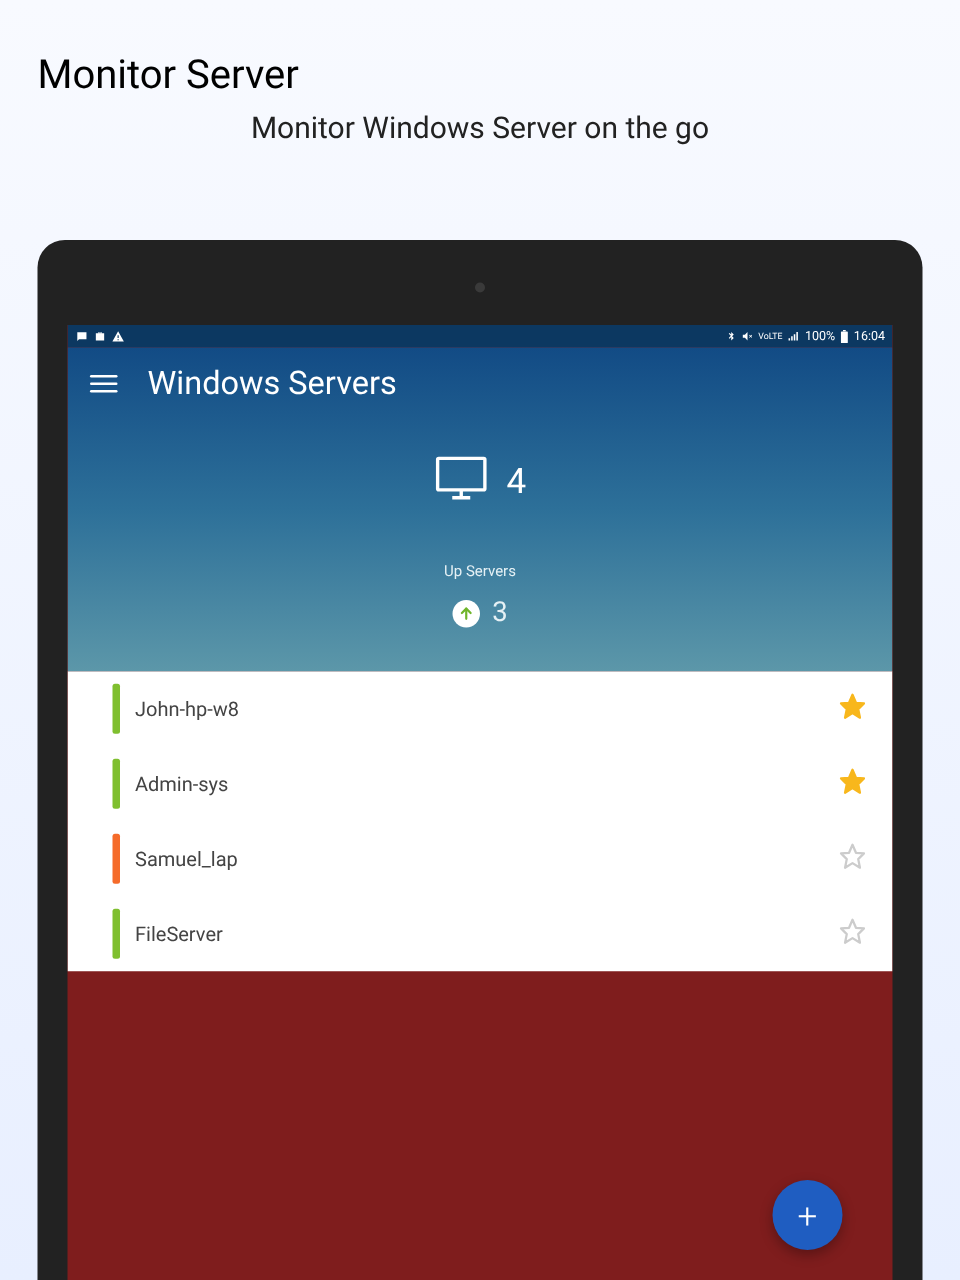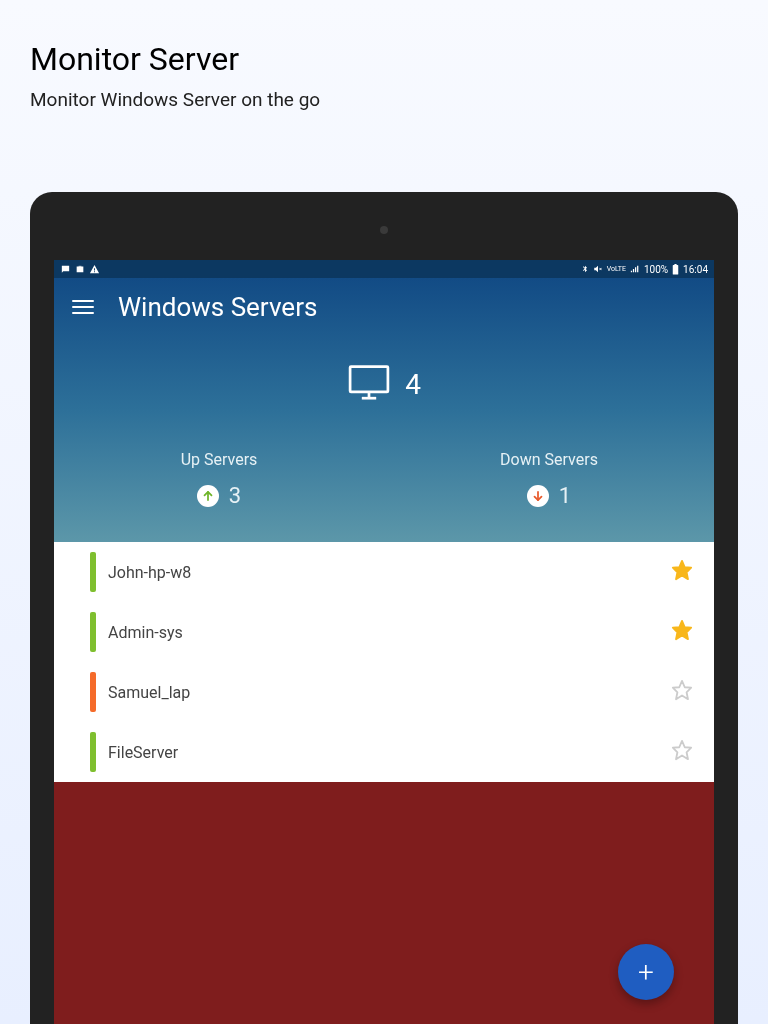--- a/index.html
+++ b/index.html
@@ -12,22 +12,23 @@
     position: relative;
   }
   .promo-title {
     color: #000000;
     font-size: 32px;
     font-weight: 400;
     padding: 40px 30px 10px 30px;
   }
   .promo-subtitle {
     color: #222;
-    font-size: 19px;
+    font-size: 24px;
     padding: 0 30px 30px 30px;
+    text-align: center;
   }
   .tablet-frame {
     position: absolute;
     left: 30px;
     right: 30px;
     top: 192px;
     bottom: 0;
     background: #222;
     border-radius: 22px 22px 0 0;
     padding: 68px 24px 0 24px;
@@ -92,21 +93,21 @@
   .hero-count { font-size: 28px; color: #fff; }
   .stats-row {
     display: flex;
     padding: 28px 0 34px 0;
   }
   .stat {
     flex: 1;
     text-align: center;
     color: #e6f1f5;
   }
-  .stat-label { font-size: 16px; margin-bottom: 14px; }
+  .stat-label { font-size: 12px; margin-bottom: 14px; }
   .stat-value {
     display: flex; align-items: center; justify-content: center; gap: 10px;
     font-size: 22px;
   }
   .circle-icon {
     width: 22px; height: 22px; border-radius: 50%;
     background: #fff;
     display: flex; align-items: center; justify-content: center;
   }
   .server-list { background: #fff; }
@@ -227,32 +228,20 @@
           <div class="stat-value">
             <span class="circle-icon">
               <svg width="14" height="14" viewBox="0 0 24 24" fill="none" stroke="#6fb52a" stroke-width="3" stroke-linecap="round" stroke-linejoin="round">
                 <line x1="12" y1="19" x2="12" y2="5"></line>
                 <polyline points="6 11 12 5 18 11"></polyline>
               </svg>
             </span>
             <span>3</span>
           </div>
         </div>
-        <div class="stat">
-          <div class="stat-label">Down Servers</div>
-          <div class="stat-value">
-            <span class="circle-icon">
-              <svg width="14" height="14" viewBox="0 0 24 24" fill="none" stroke="#e85a2c" stroke-width="3" stroke-linecap="round" stroke-linejoin="round">
-                <line x1="12" y1="5" x2="12" y2="19"></line>
-                <polyline points="6 13 12 19 18 13"></polyline>
-              </svg>
-            </span>
-            <span>1</span>
-          </div>
-        </div>
       </div>
     </div>
 
     <div class="server-list" id="server-list">
         <div class="server-item">
           <div class="status-bar-green"></div>
           <div class="server-name">John-hp-w8</div>
           <div class="star-btn">
             <span><svg width="22" height="22" viewBox="0 0 24 24" fill="#f8b71c" stroke="#f8b71c" stroke-width="2" stroke-linejoin="round">
                 <polygon points="12 2 15 9 22 9.5 17 14.5 18.5 22 12 18 5.5 22 7 14.5 2 9.5 9 9"></polygon>

